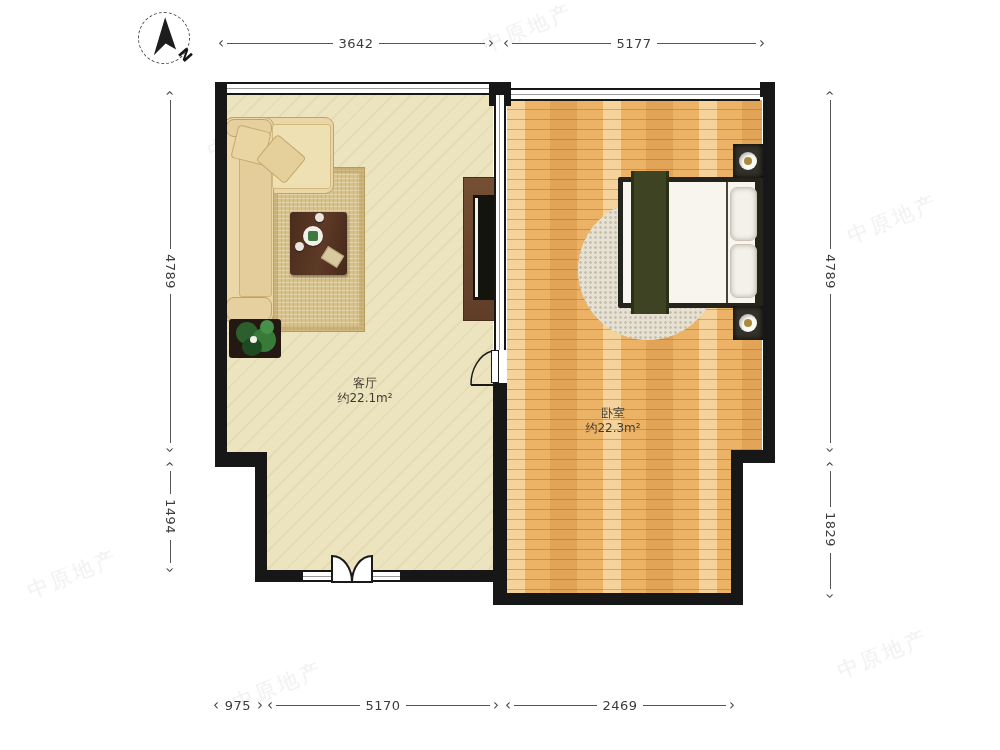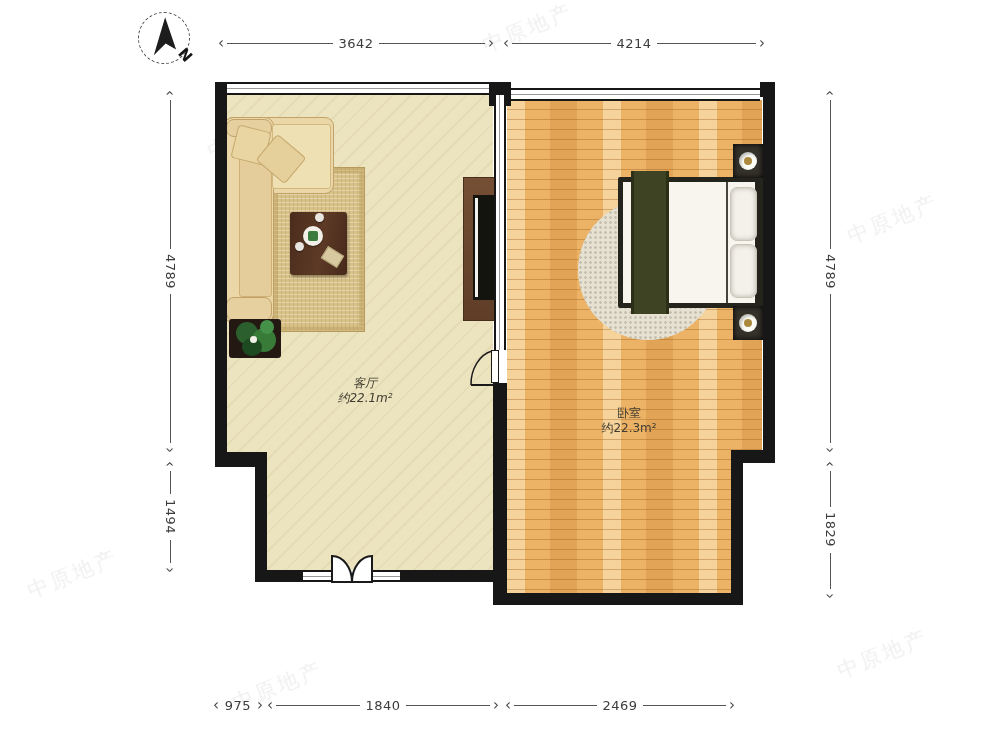--- a/index.html
+++ b/index.html
@@ -100,34 +100,34 @@
   <div class="dim-h" style="left:215px;top:34px;width:282px;">
     <span class="arr">‹</span>
       <span class="ln"></span>
     <span class="lab">3642</span>
     <span class="ln"></span>
       <span class="arr">›</span>
   </div>
   <div class="dim-h" style="left:500px;top:34px;width:268px;">
     <span class="arr">‹</span>
       <span class="ln"></span>
-    <span class="lab">4214</span>
+    <span class="lab">5177</span>
     <span class="ln"></span>
       <span class="arr">›</span>
   </div>
 
   <div class="dim-h" style="left:212px;top:696px;width:52px;">
     <span class="arr">‹</span>
     <span class="lab">975</span>
     <span class="arr">›</span>
   </div>
   <div class="dim-h" style="left:264px;top:696px;width:238px;">
     <span class="arr">‹</span>
       <span class="ln"></span>
-    <span class="lab">1840</span>
+    <span class="lab">5170</span>
     <span class="ln"></span>
       <span class="arr">›</span>
   </div>
   <div class="dim-h" style="left:502px;top:696px;width:236px;">
     <span class="arr">‹</span>
       <span class="ln"></span>
     <span class="lab">2469</span>
     <span class="ln"></span>
       <span class="arr">›</span>
   </div>
@@ -233,22 +233,22 @@
   <svg class="door-svg" style="left:464px;top:346px;" width="38" height="42">
     <path d="M7 39 A27 34 0 0 1 28 5" fill="none" stroke="#1a1a1a" stroke-width="1.5"></path>
     <path d="M7 39 L30 39" stroke="#1a1a1a" stroke-width="2"></path>
   </svg>
 
   <svg class="door-svg" style="left:329px;top:552px;" width="46" height="32">
     <path d="M3 30 L3 4 A20 26 0 0 1 23 30 Z" fill="#ffffff" stroke="#1a1a1a" stroke-width="2"></path>
     <path d="M43 30 L43 4 A20 26 0 0 0 23 30 Z" fill="#ffffff" stroke="#1a1a1a" stroke-width="2"></path>
   </svg>
 
-  <div class="room-label" style="left:305px;top:376px;font-style:italic;">
+  <div class="room-label" style="left:305px;top:376px;">
     <div>客厅</div>
     <div>约22.1m²</div>
   </div>
-  <div class="room-label" style="left:569px;top:406px;">
+  <div class="room-label" style="left:553px;top:406px;">
     <div>卧室</div>
     <div>约22.3m²</div>
   </div>
 
 </div>
 
 </body></html>

